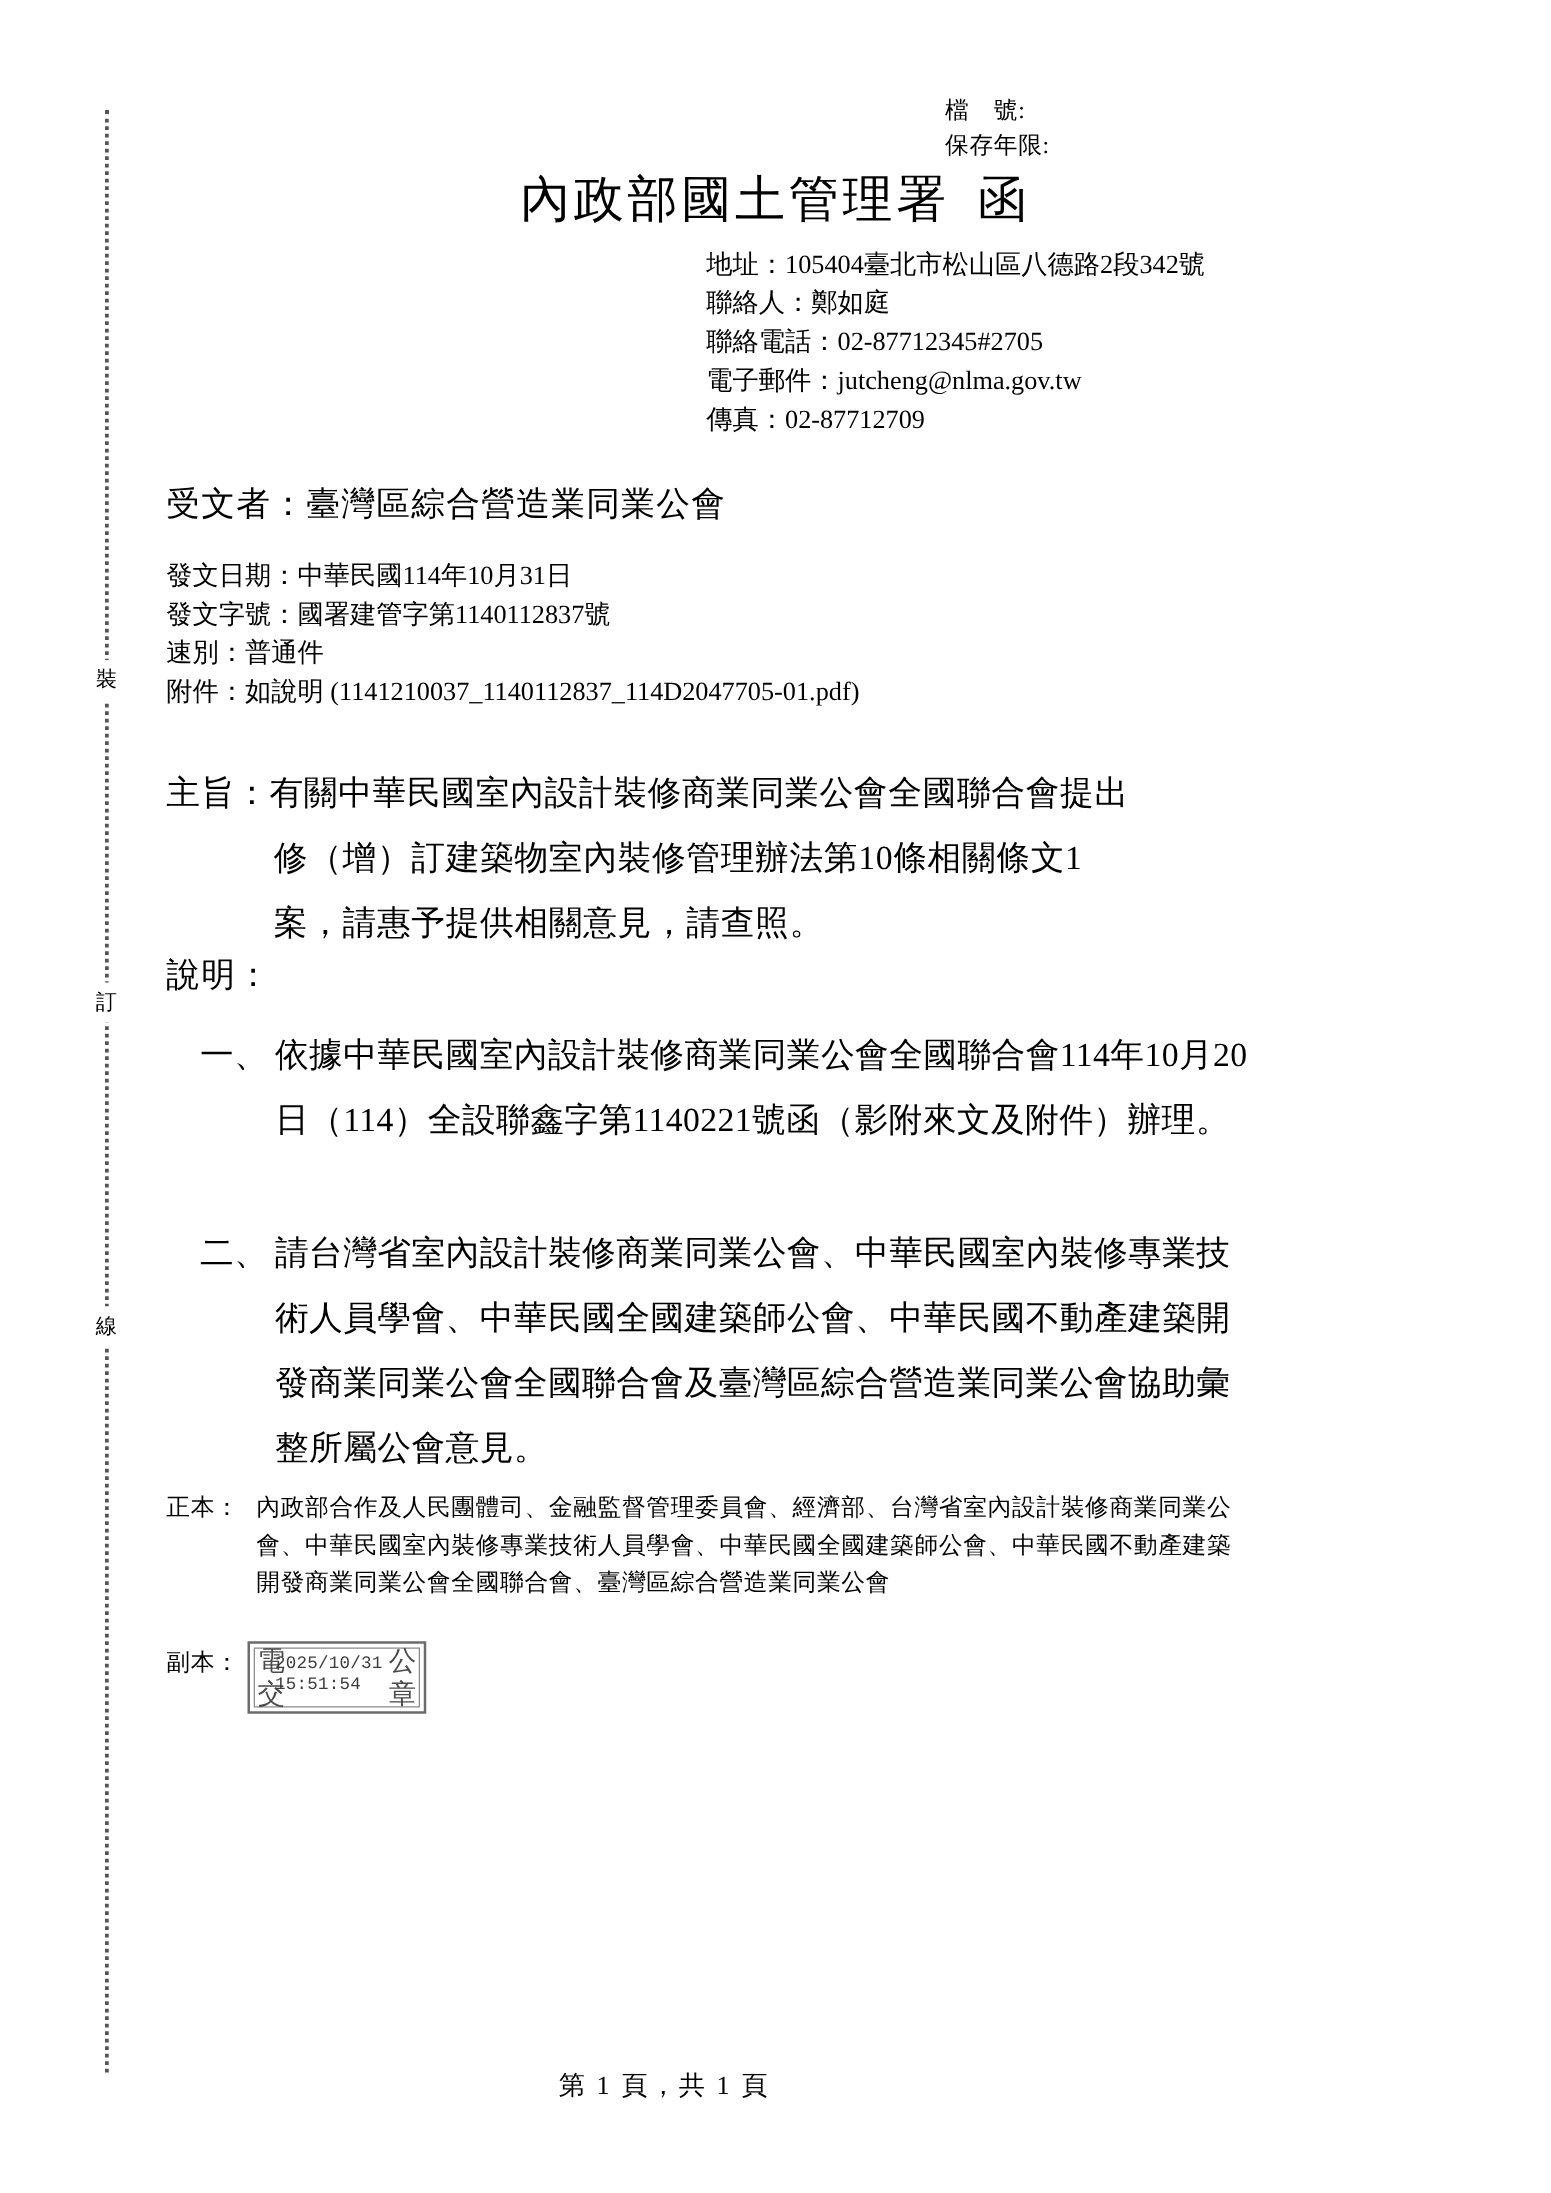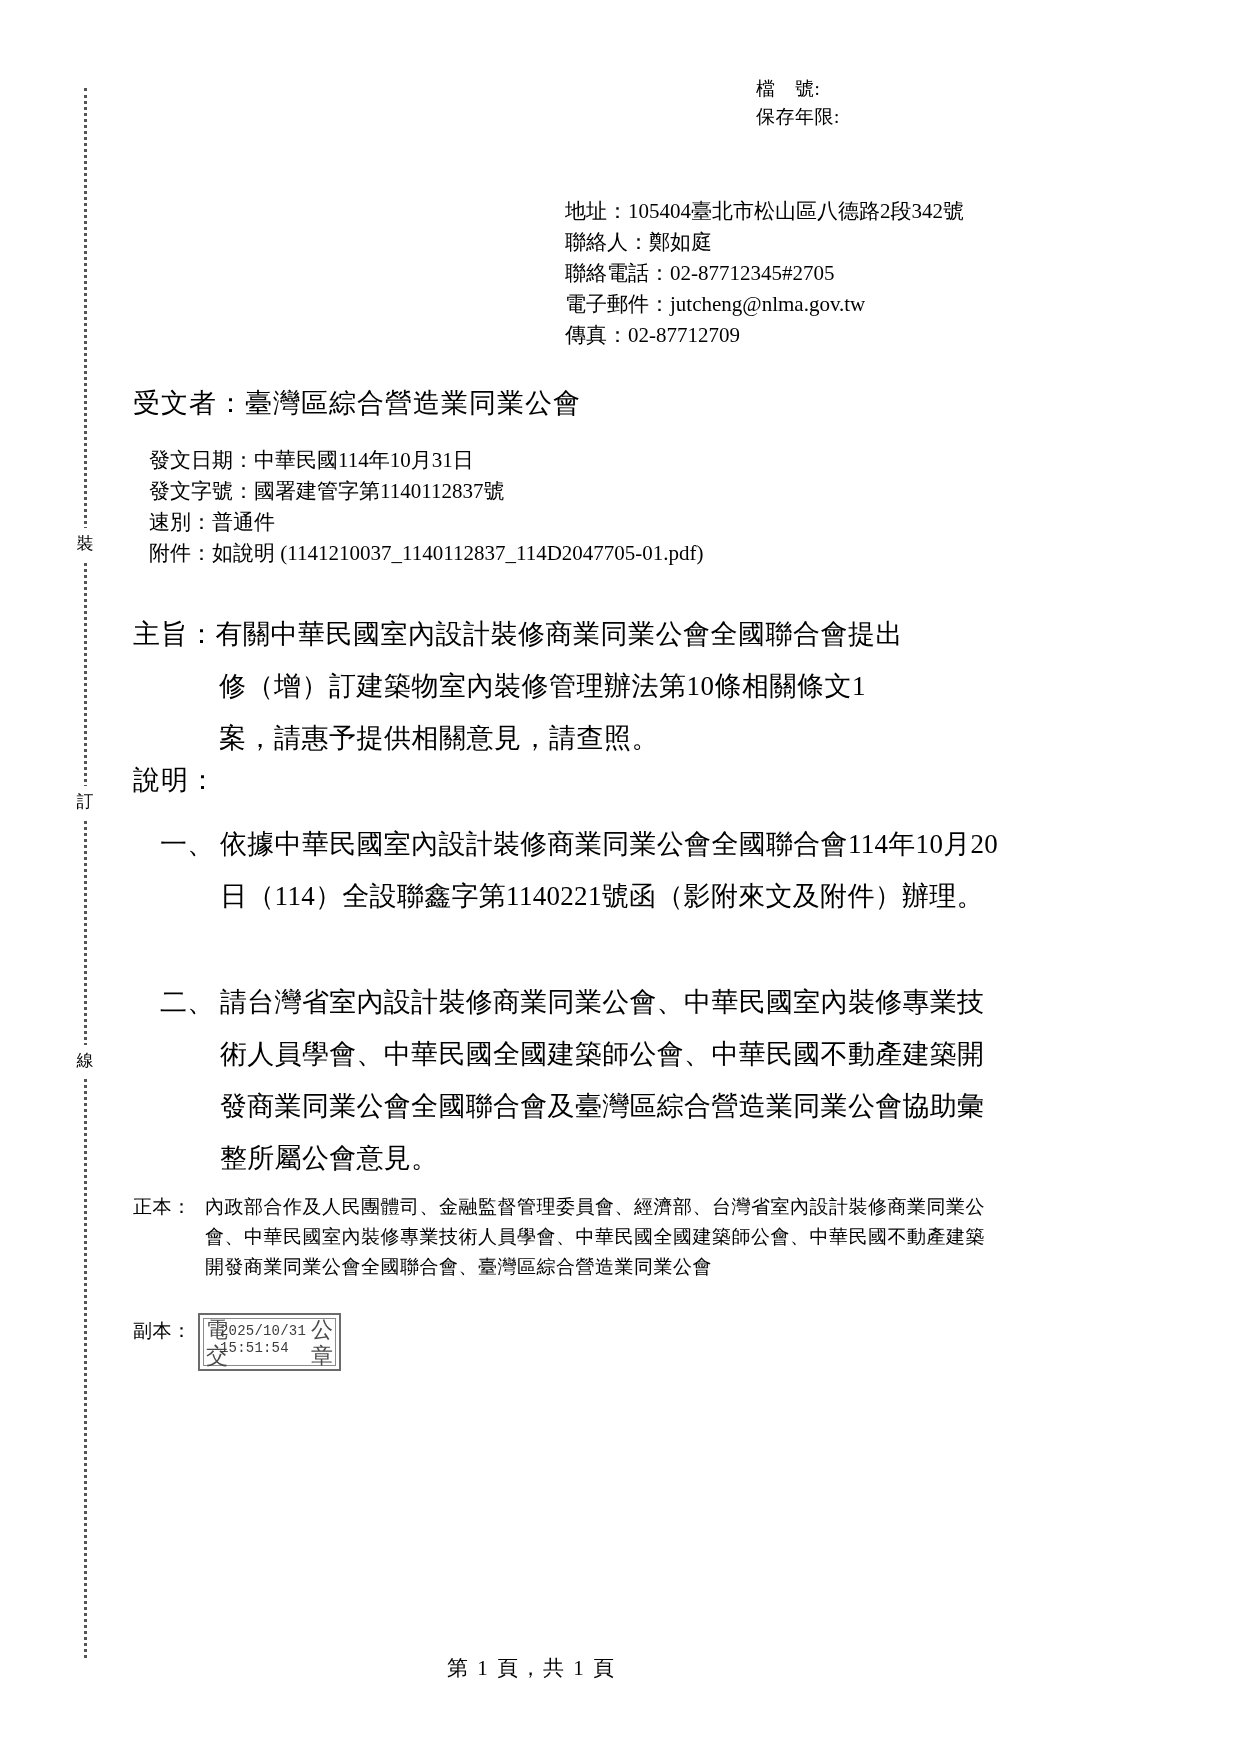--- a/index.html
+++ b/index.html
@@ -87,21 +87,20 @@
     font-size: 27px;
     letter-spacing: 1px;
   }
 
   .fields {
     position: absolute;
     left: 133px;
     top: 445px;
     font-size: 21px;
     line-height: 31px;
-    margin-left: 16px;
   }
 
   .subject-block {
     position: absolute;
     left: 133px;
     top: 608px;
     width: 870px;
     font-size: 27px;
     line-height: 52px;
     letter-spacing: 0.5px;
@@ -131,21 +130,21 @@
   .item2 { top: 976px; }
 
   .cc-block {
     position: absolute;
     left: 133px;
     width: 870px;
     font-size: 19px;
     line-height: 30px;
     letter-spacing: 0.5px;
   }
-  .cc-block .lbl { float: left; width: 72px; }
+  .cc-block .lbl { float: left; width: 72px; font-family: Liberation Mono, monospace; }
   .cc-block .body { display: block; padding-left: 72px; }
   .cc-main { top: 1192px; }
   .cc-copy { top: 1316px; }
 
   
   .stamp {
     position: absolute;
     left: 198px;
     top: 1313px;
     width: 143px;
@@ -201,20 +200,23 @@
   <div class="rail"></div>
   <div class="rail-label l1">裝</div>
   <div class="rail-label l2">訂</div>
   <div class="rail-label l3">線</div>
 
   <div class="doc-meta">
     <div>檔　號:</div>
     <div>保存年限:</div>
   </div>
 
+  <div class="title">
+    <span>內政部國土管理署</span><span class="gap"></span><span>函</span>
+  </div>
 
   <div class="contact">
     <div>地址：105404臺北市松山區八德路2段342號</div>
     <div>聯絡人：鄭如庭</div>
     <div>聯絡電話：02-87712345#2705</div>
     <div>電子郵件：jutcheng@nlma.gov.tw</div>
     <div>傳真：02-87712709</div>
   </div>
 
   <div class="recipient">受文者：臺灣區綜合營造業同業公會</div>

